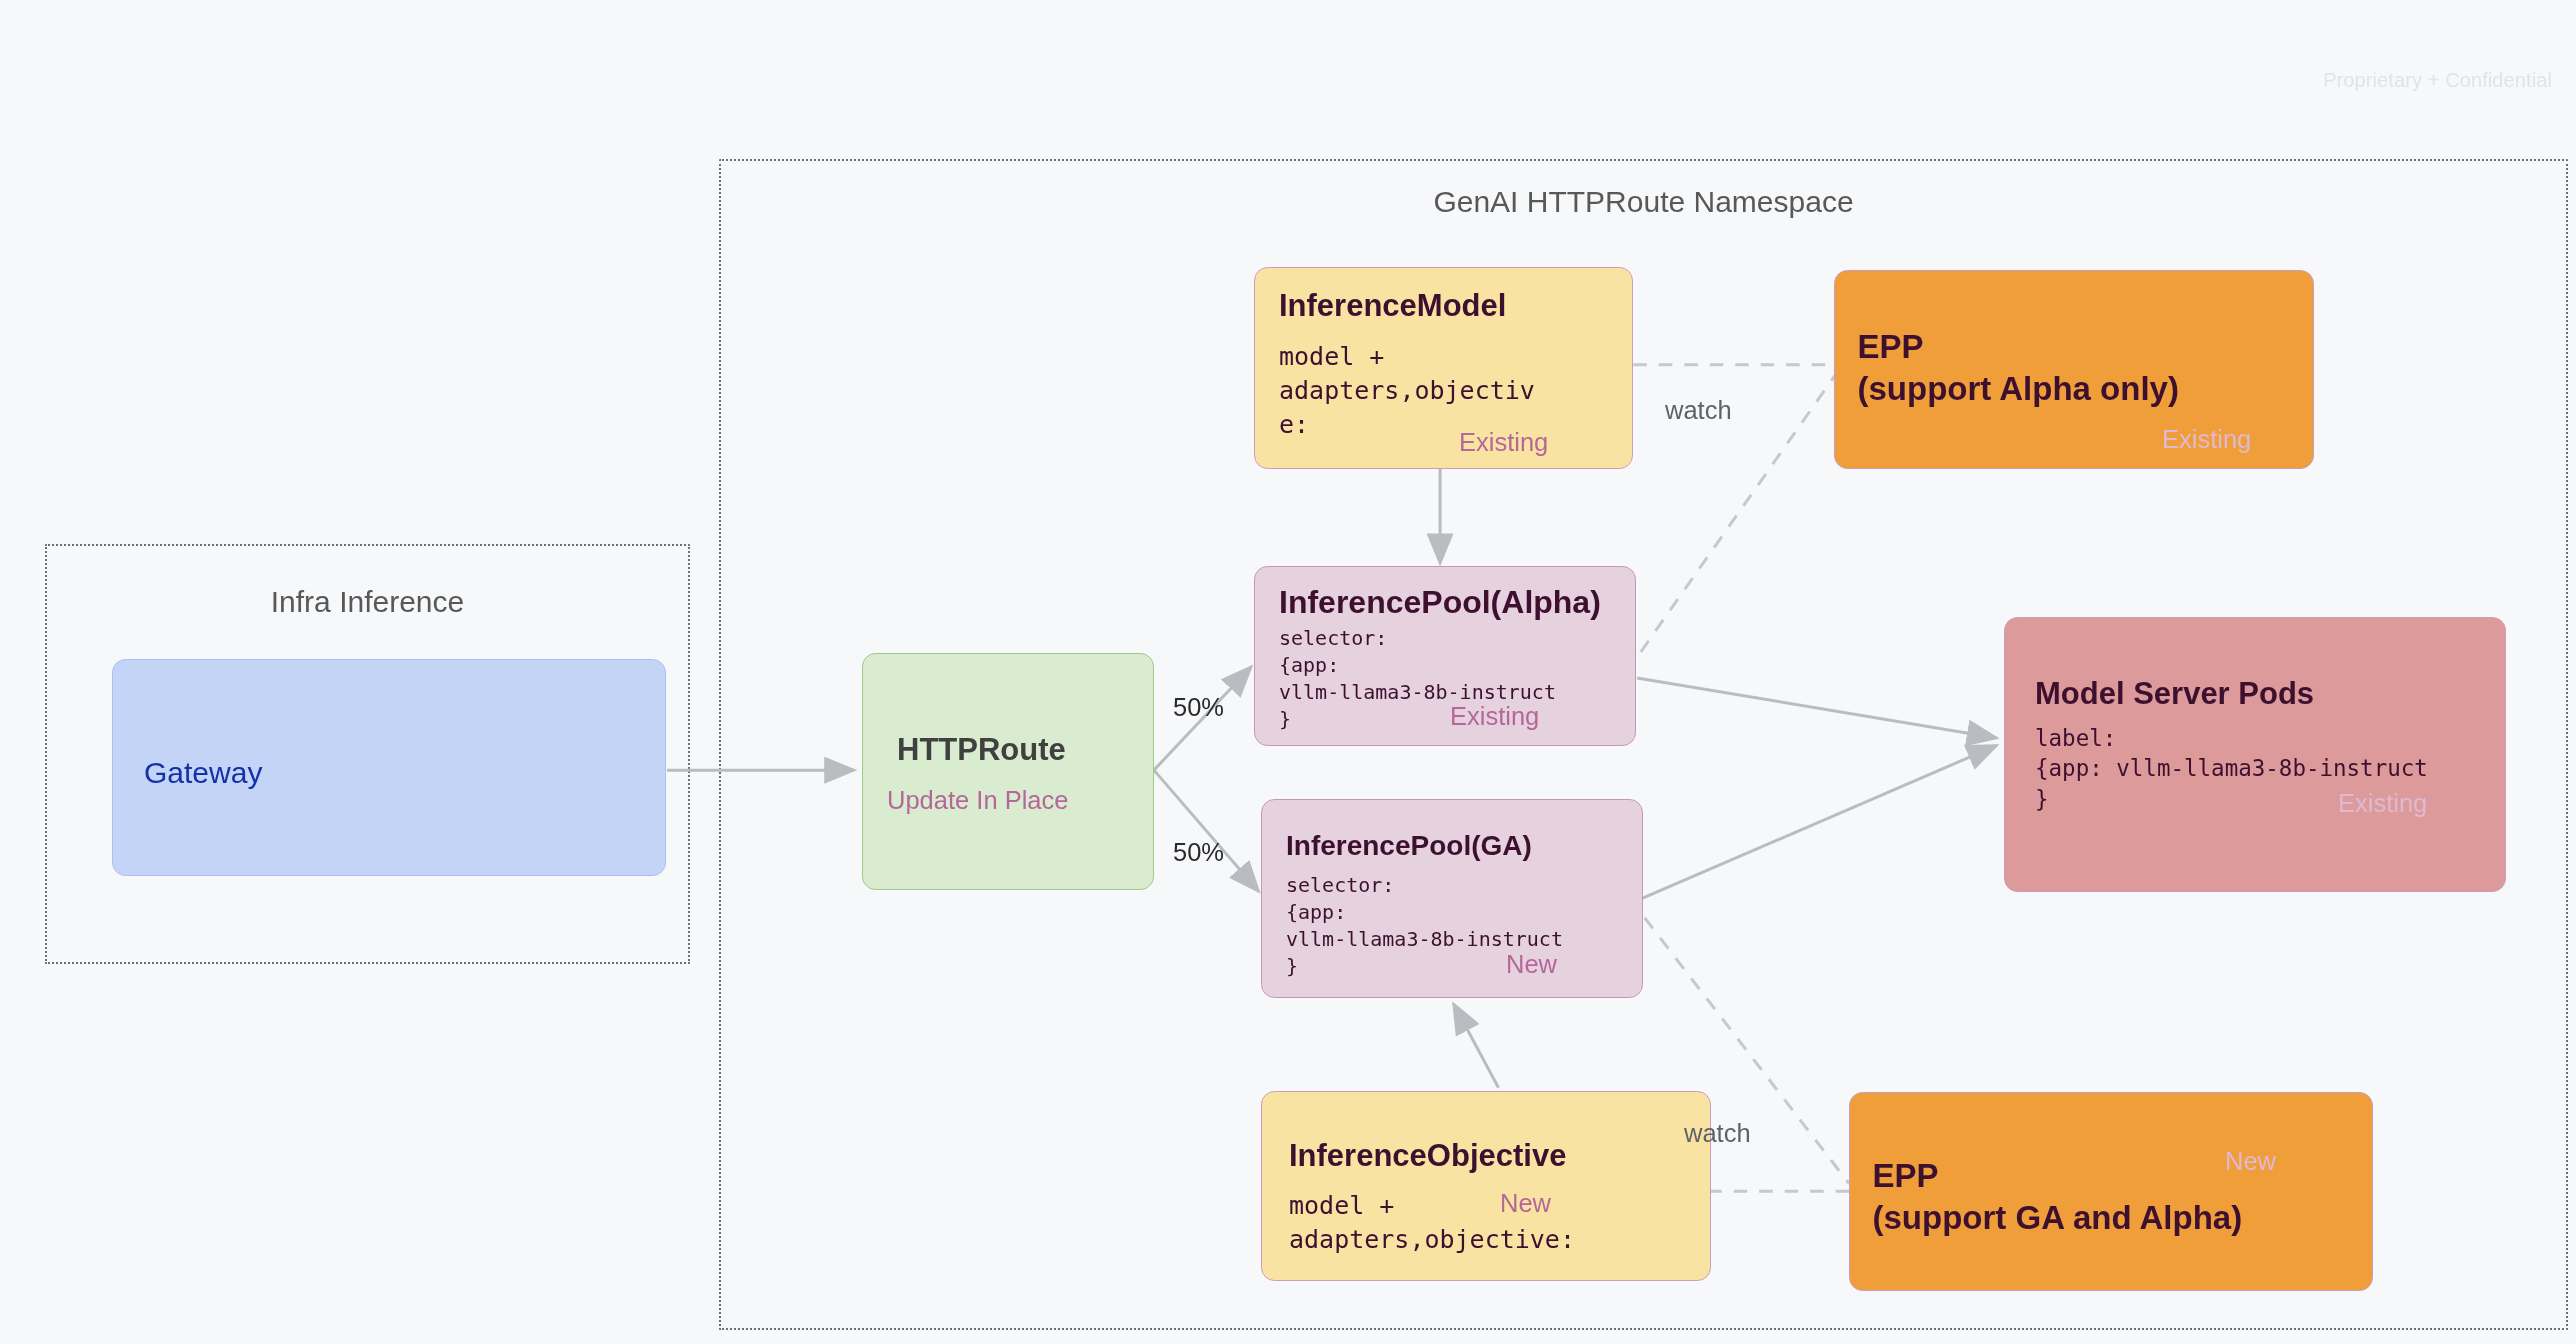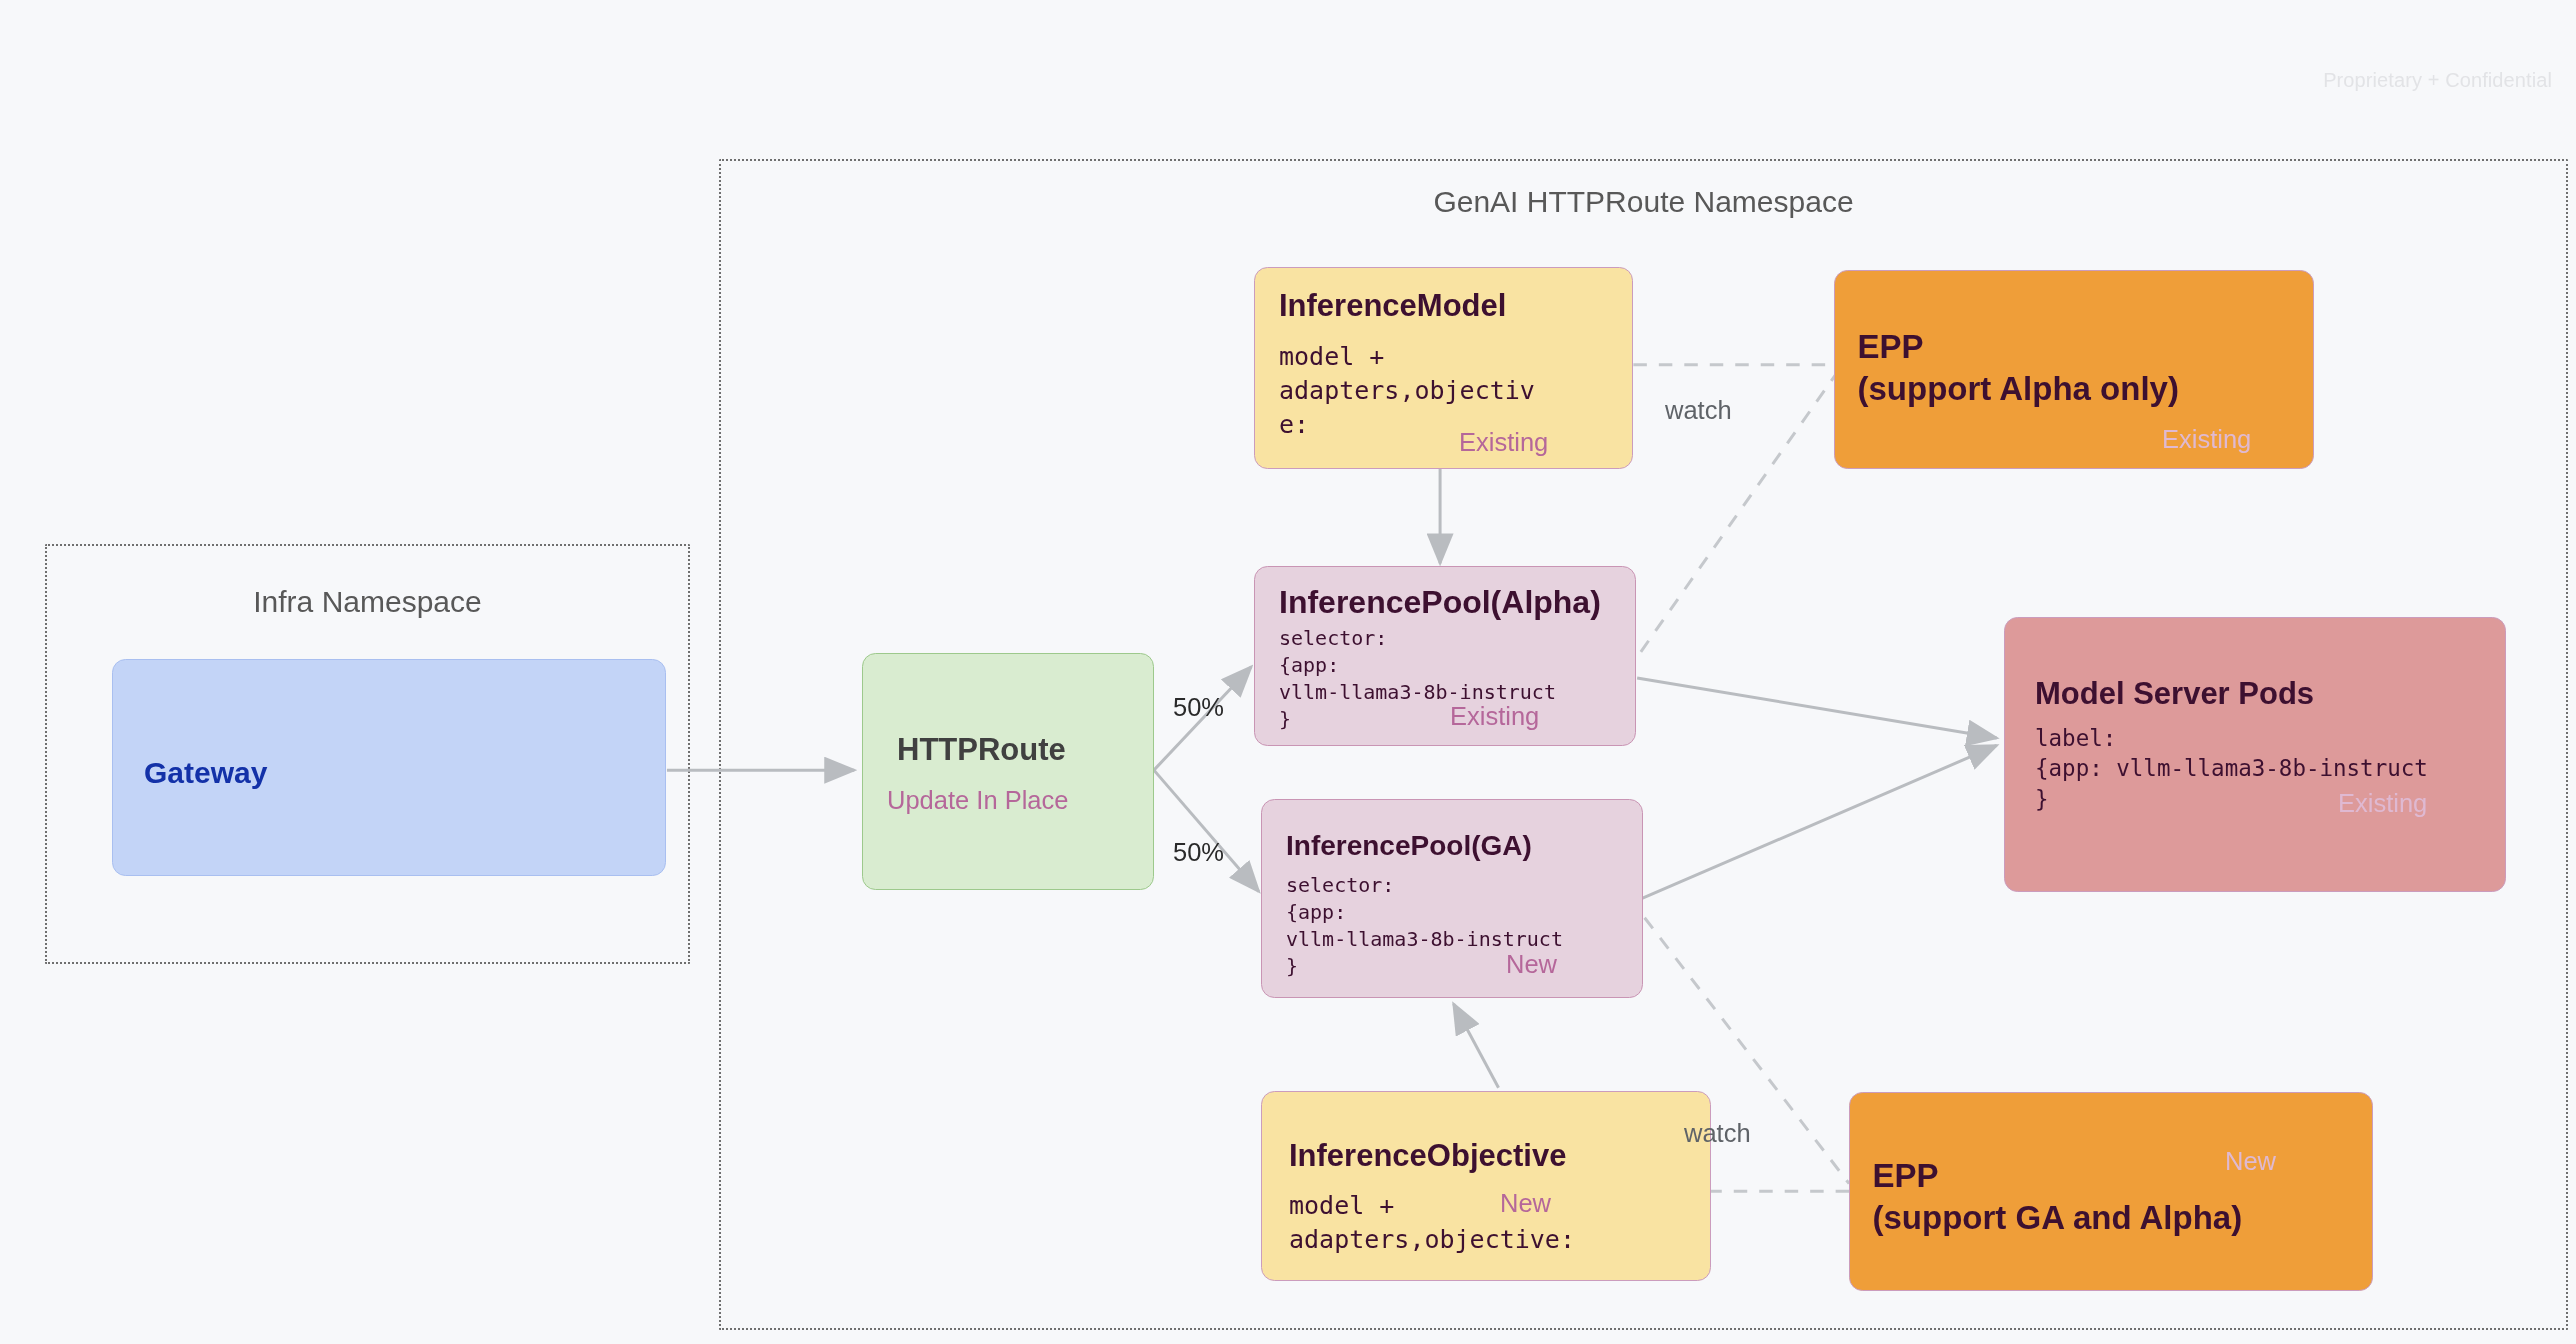--- a/index.html
+++ b/index.html
@@ -75,21 +75,21 @@
   .n-gateway  { background: #c3d4f7; border: 1.5px solid #a9bff0; }
   .n-route    { background: #d9ecd0; border: 1.5px solid #9dc98c; }
   .n-yellow   { background: #f9e3a2; border: 1.5px solid #cb9cbd; }
   .n-pool     { background: #e6d2de; border: 1.5px solid #c995b4; }
   .n-pods     { background: #dd9a9a; border: 1.5px solid #cb9cbd; }
   .n-epp      { background: #ef9e39; border: 1.5px solid #cb9cbd; }
 
   .gw-label {
     position: absolute;
     color: #1331a8;
-    font-weight: bold;
+    font-weight: normal;
     font-size: 30px;
     white-space: nowrap;
   }
   .route-title {
     position: absolute;
     color: #404040;
     font-weight: bold;
     font-size: 31px;
     white-space: nowrap;
   }
@@ -118,21 +118,21 @@
   }
 </style>
 </head>
 <body>
 
 <div id="canvas">
 
   <div id="watermark" class="abs">Proprietary + Confidential</div>
 
   <div class="ns abs" style="left:45px; top:544px; width:641px; height:416px;">
-    <div class="ns-title" style="top:39px;">Infra Namespace</div>
+    <div class="ns-title" style="top:39px;">Infra Inference</div>
   </div>
 
   <div class="ns abs" style="left:719px; top:159px; width:1845px; height:1167px;">
     <div class="ns-title" style="top:24px;">GenAI HTTPRoute Namespace</div>
   </div>
 
   <svg id="edges" viewBox="0 0 3438 1794">
     <defs>
       <marker id="arrow" markerWidth="11" markerHeight="9" refX="10" refY="4.5" orient="auto" markerUnits="strokeWidth">
         <path d="M0,0 L11,4.5 L0,9 z" fill="#b9bcc0"></path>

